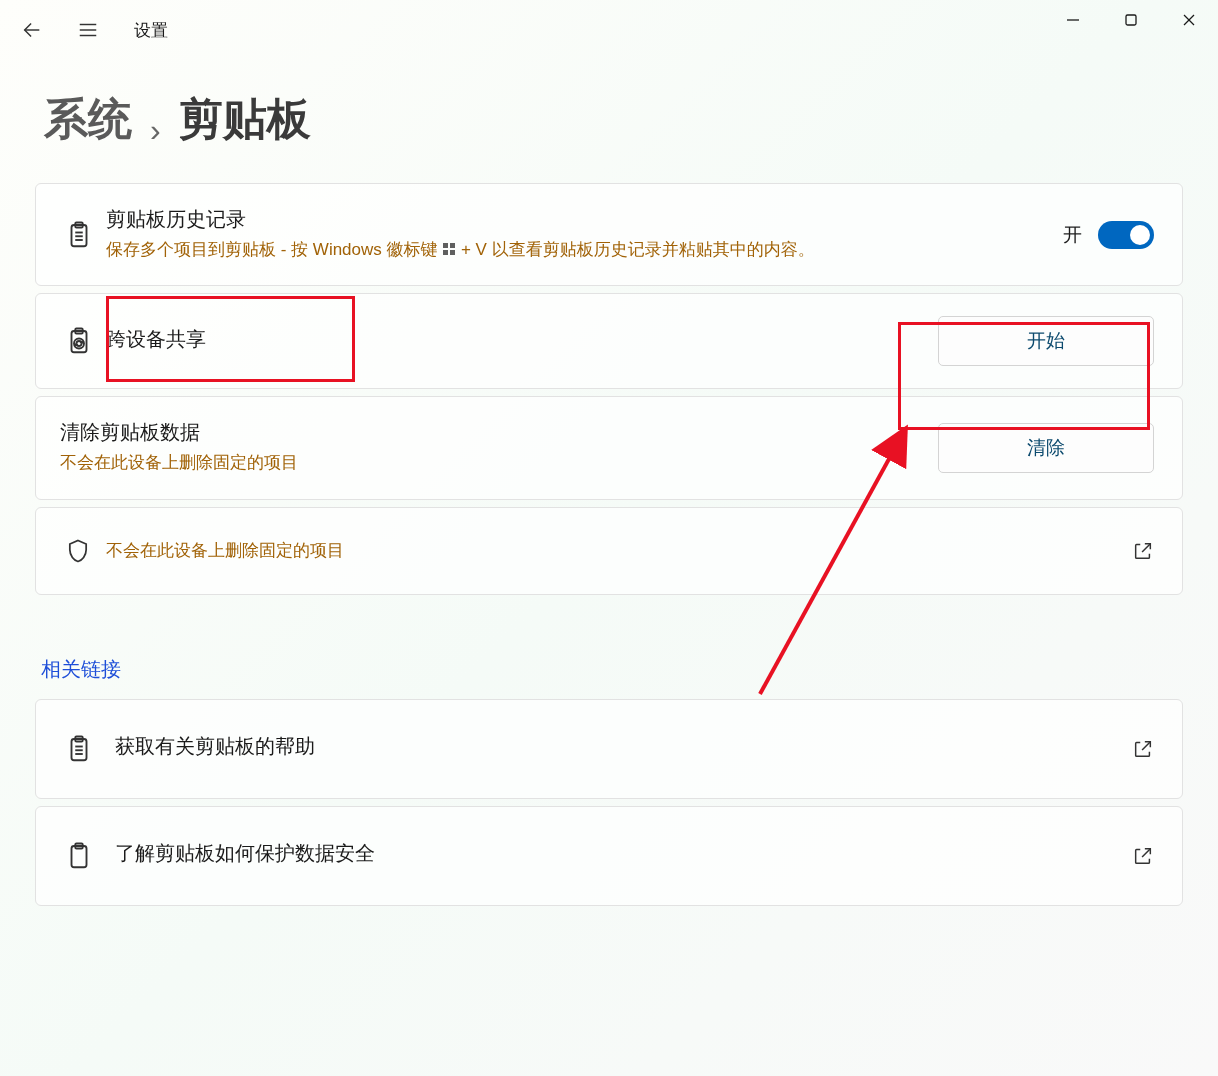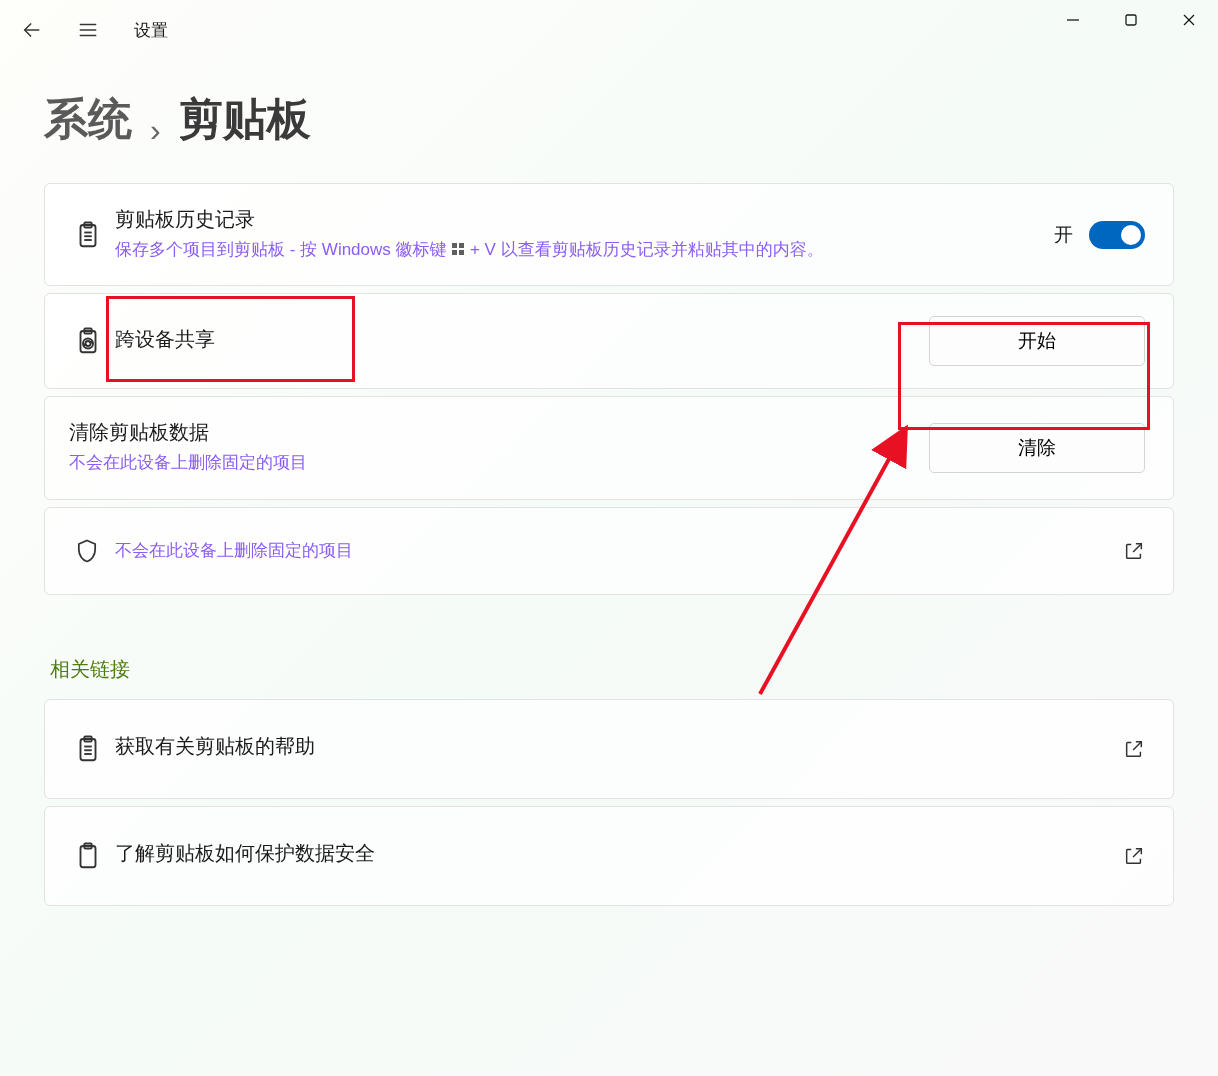--- a/index.html
+++ b/index.html
@@ -73,21 +73,21 @@
     font-size: 32px;
     color: #666;
     font-weight: 400;
   }
   .breadcrumb .bc-parent {
     color: #5a5a5a;
   }
 
   
   .content {
-    padding: 0 44px;
+    padding: 0 35px;
   }
 
   
   .card {
     background: rgba(255,255,255,0.7);
     border: 1px solid #e2e2e2;
     border-radius: 6px;
     padding: 22px 28px;
     margin-bottom: 7px;
     display: flex;
@@ -111,21 +111,21 @@
     margin-left: -4px;
   }
   .card-title {
     font-size: 20px;
     font-weight: 500;
     color: #1a1a1a;
     margin-bottom: 4px;
   }
   .card-desc {
     font-size: 17px;
-    color: #8b5cf6;
+    color: #a16207;
     line-height: 1.55;
   }
   .card-desc .winlogo {
     display: inline-block;
     vertical-align: -1px;
   }
   .card-right {
     display: flex;
     align-items: center;
     gap: 16px;
@@ -153,40 +153,41 @@
     border-radius: 50%;
   }
 
   .btn {
     min-width: 216px;
     height: 50px;
     background: #fdfdfd;
     border: 1px solid #d4d4d4;
     border-radius: 5px;
     font-size: 19px;
-    color: #000000;
+    color: #0c4a6e;
     display: flex;
     align-items: center;
     justify-content: center;
   }
 
   .ext-link-icon {
     color: #333;
   }
 
   
   .section-header {
     font-size: 20px;
     font-weight: 500;
     padding: 54px 6px 16px 6px;
-    color: #4d7c0f;
+    color: #1d4ed8;
   }
 
   .link-card {
     min-height: 100px;
+    gap: 9px;
   }
 
   
   .anno-box {
     position: absolute;
     border: 3px solid #e81123;
     pointer-events: none;
   }
   .anno-arrow {
     position: absolute;

